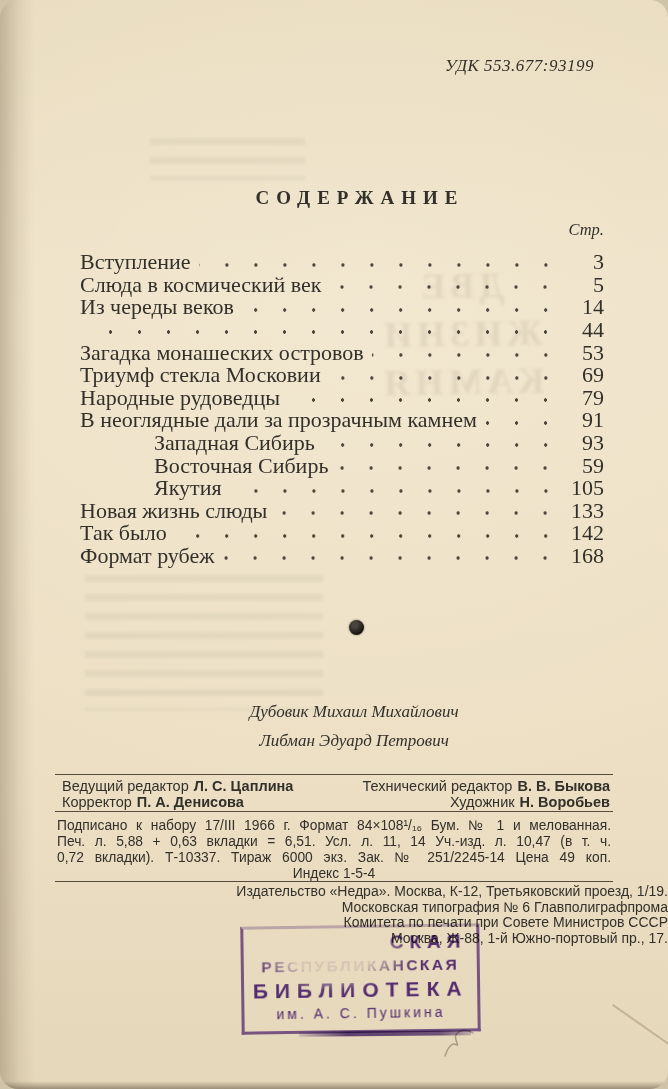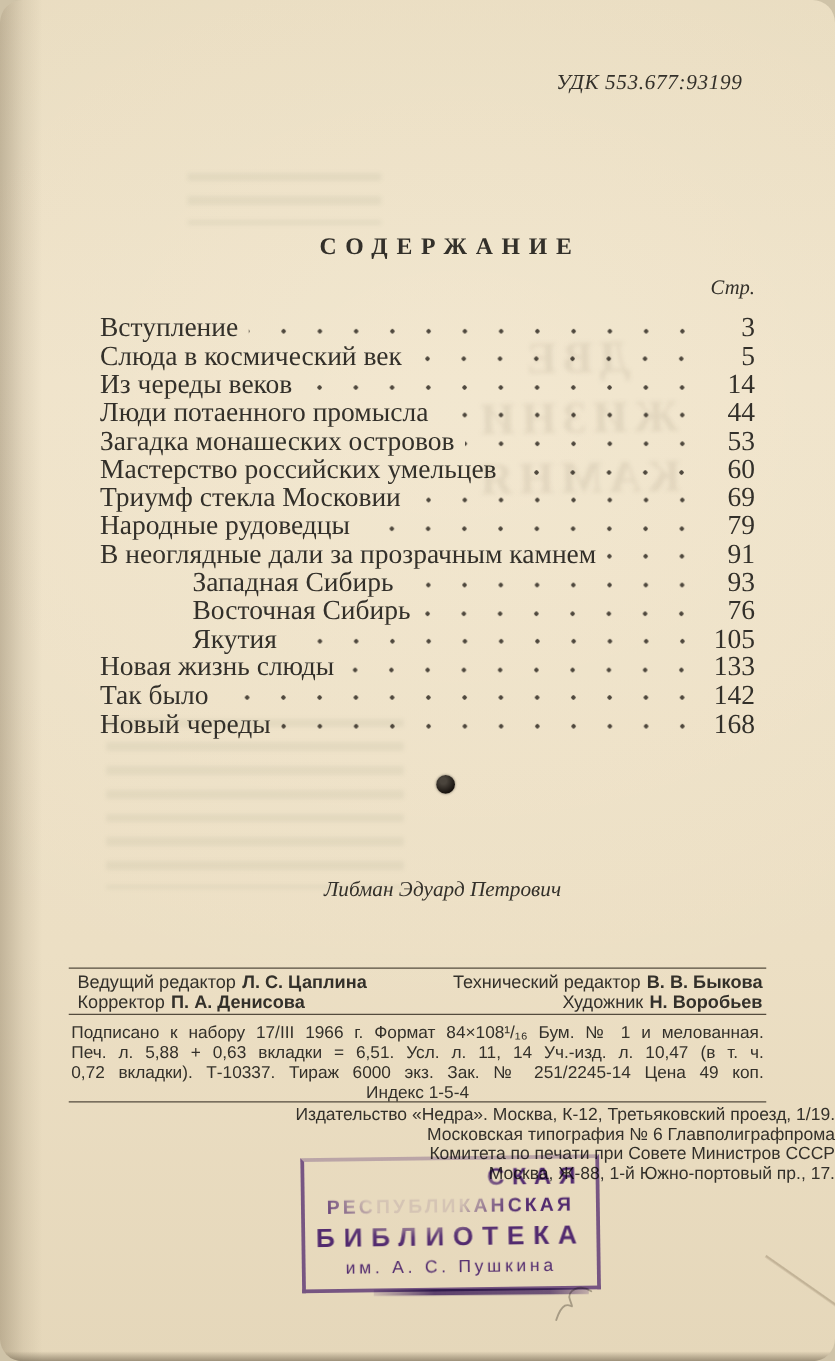--- a/index.html
+++ b/index.html
@@ -123,33 +123,27 @@
           <span class="toc-label">Слюда в космический век</span>
           <span class="leader"></span>
           <span class="toc-page-num">5</span>
         </li>
         <li class="toc-row">
           <span class="toc-label">Из череды веков</span>
           <span class="leader"></span>
           <span class="toc-page-num">14</span>
         </li>
         <li class="toc-row">
-          <span class="toc-label">Люди потаенного промысла</span>
           <span class="leader"></span>
           <span class="toc-page-num">44</span>
         </li>
         <li class="toc-row">
           <span class="toc-label">Загадка монашеских островов</span>
           <span class="leader"></span>
           <span class="toc-page-num">53</span>
-        </li>
-        <li class="toc-row">
-          <span class="toc-label">Мастерство российских умельцев</span>
-          <span class="leader"></span>
-          <span class="toc-page-num">60</span>
         </li>
         <li class="toc-row">
           <span class="toc-label">Триумф стекла Московии</span>
           <span class="leader"></span>
           <span class="toc-page-num">69</span>
         </li>
         <li class="toc-row">
           <span class="toc-label">Народные рудоведцы</span>
           <span class="leader"></span>
           <span class="toc-page-num">79</span>
@@ -160,48 +154,49 @@
           <span class="toc-page-num">91</span>
         </li>
         <li class="toc-row indented">
           <span class="toc-label">Западная Сибирь</span>
           <span class="leader"></span>
           <span class="toc-page-num">93</span>
         </li>
         <li class="toc-row indented">
           <span class="toc-label">Восточная Сибирь</span>
           <span class="leader"></span>
-          <span class="toc-page-num">76</span>
+          <span class="toc-page-num">59</span>
         </li>
         <li class="toc-row indented">
           <span class="toc-label">Якутия</span>
           <span class="leader"></span>
           <span class="toc-page-num">105</span>
         </li>
         <li class="toc-row">
           <span class="toc-label">Новая жизнь слюды</span>
           <span class="leader"></span>
           <span class="toc-page-num">133</span>
         </li>
         <li class="toc-row">
           <span class="toc-label">Так было</span>
           <span class="leader"></span>
           <span class="toc-page-num">142</span>
         </li>
         <li class="toc-row">
-          <span class="toc-label">Новый череды</span>
+          <span class="toc-label">Формат рубеж</span>
           <span class="leader"></span>
           <span class="toc-page-num">168</span>
         </li>
       </ul>
   </div>
 
   <div class="abs ink-dot"></div>
 
   <div class="abs authors">
+    <div>Дубовик Михаил Михайлович</div>
     <div>Либман Эдуард Петрович</div>
   </div>
 
   <div class="abs rule rule-1"></div>
 
   <div class="abs editors sans">
     <div class="row">
       <span><span>Ведущий редактор</span><span class="name">Л. С. Цаплина</span></span>
       <span><span>Технический редактор</span><span class="name">В. В. Быкова</span></span>
     </div>

